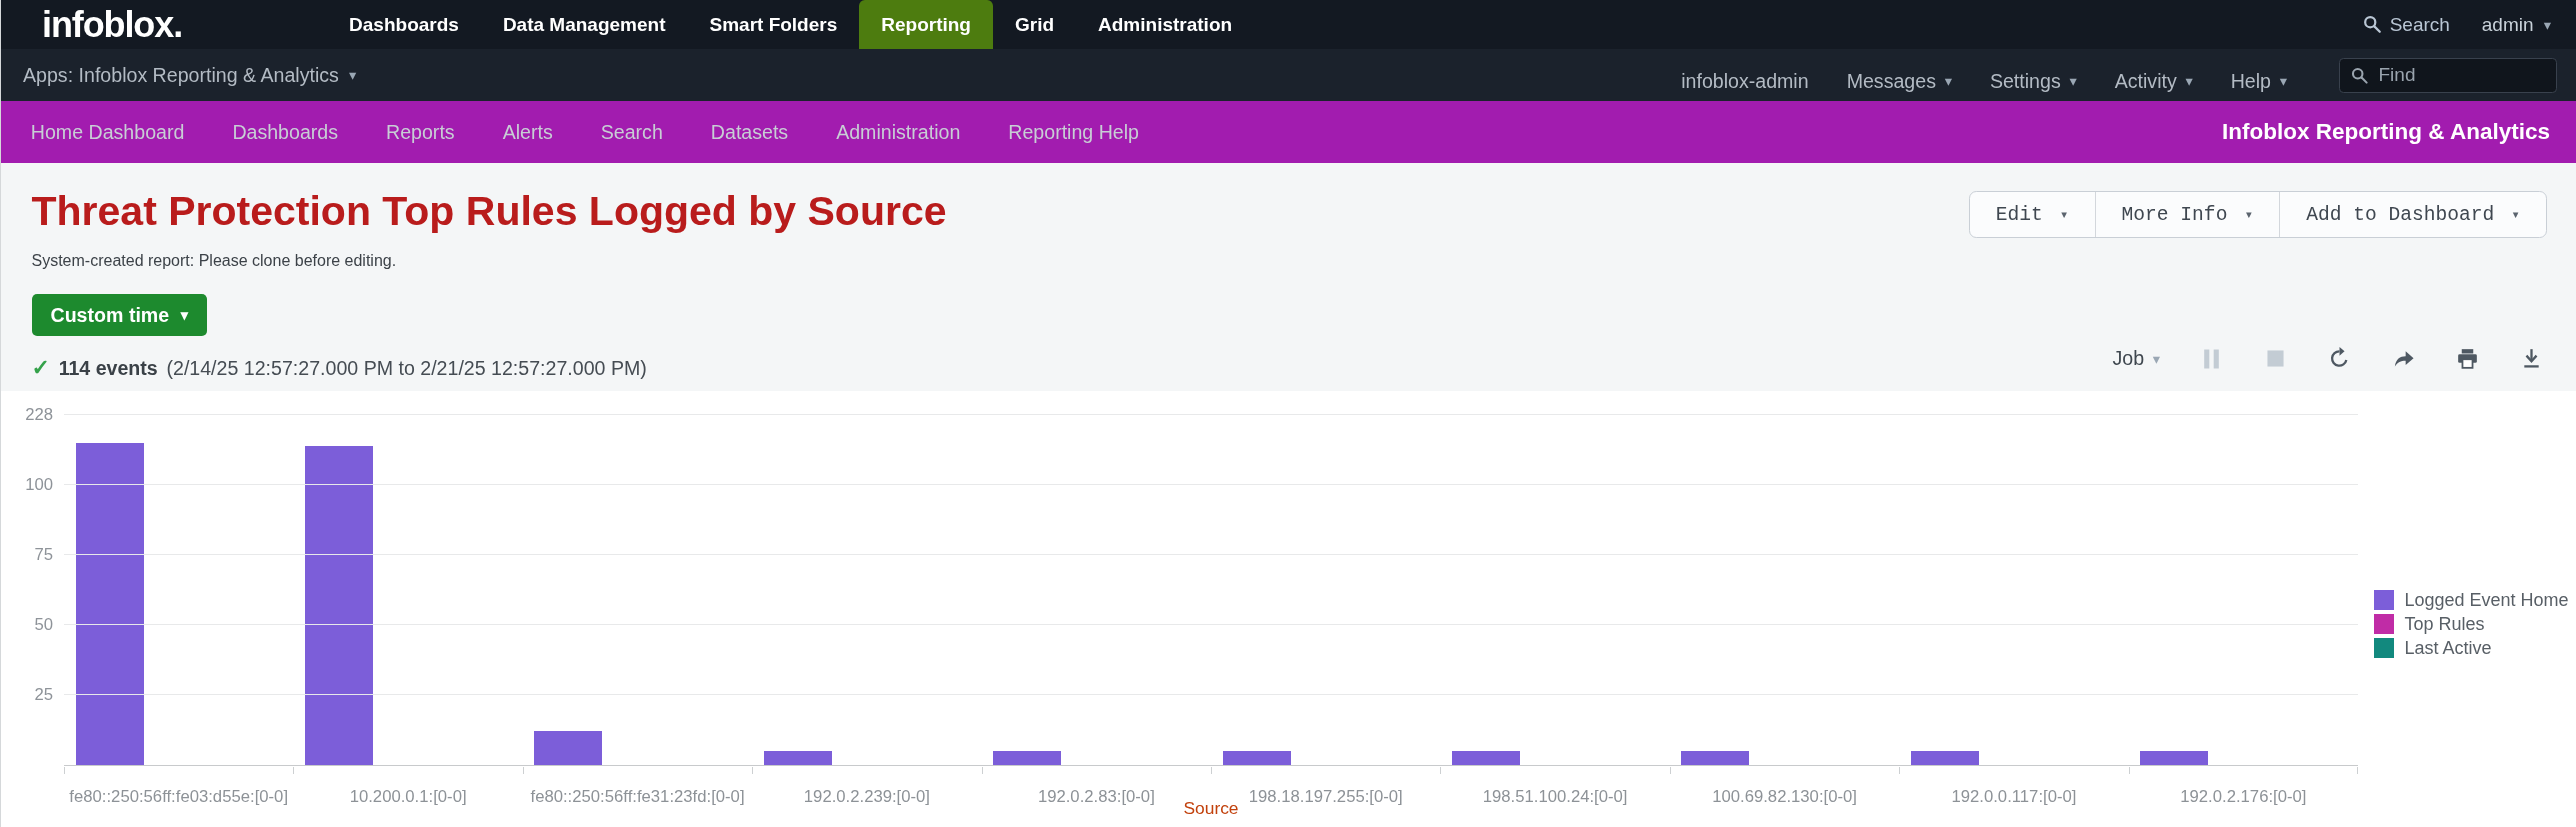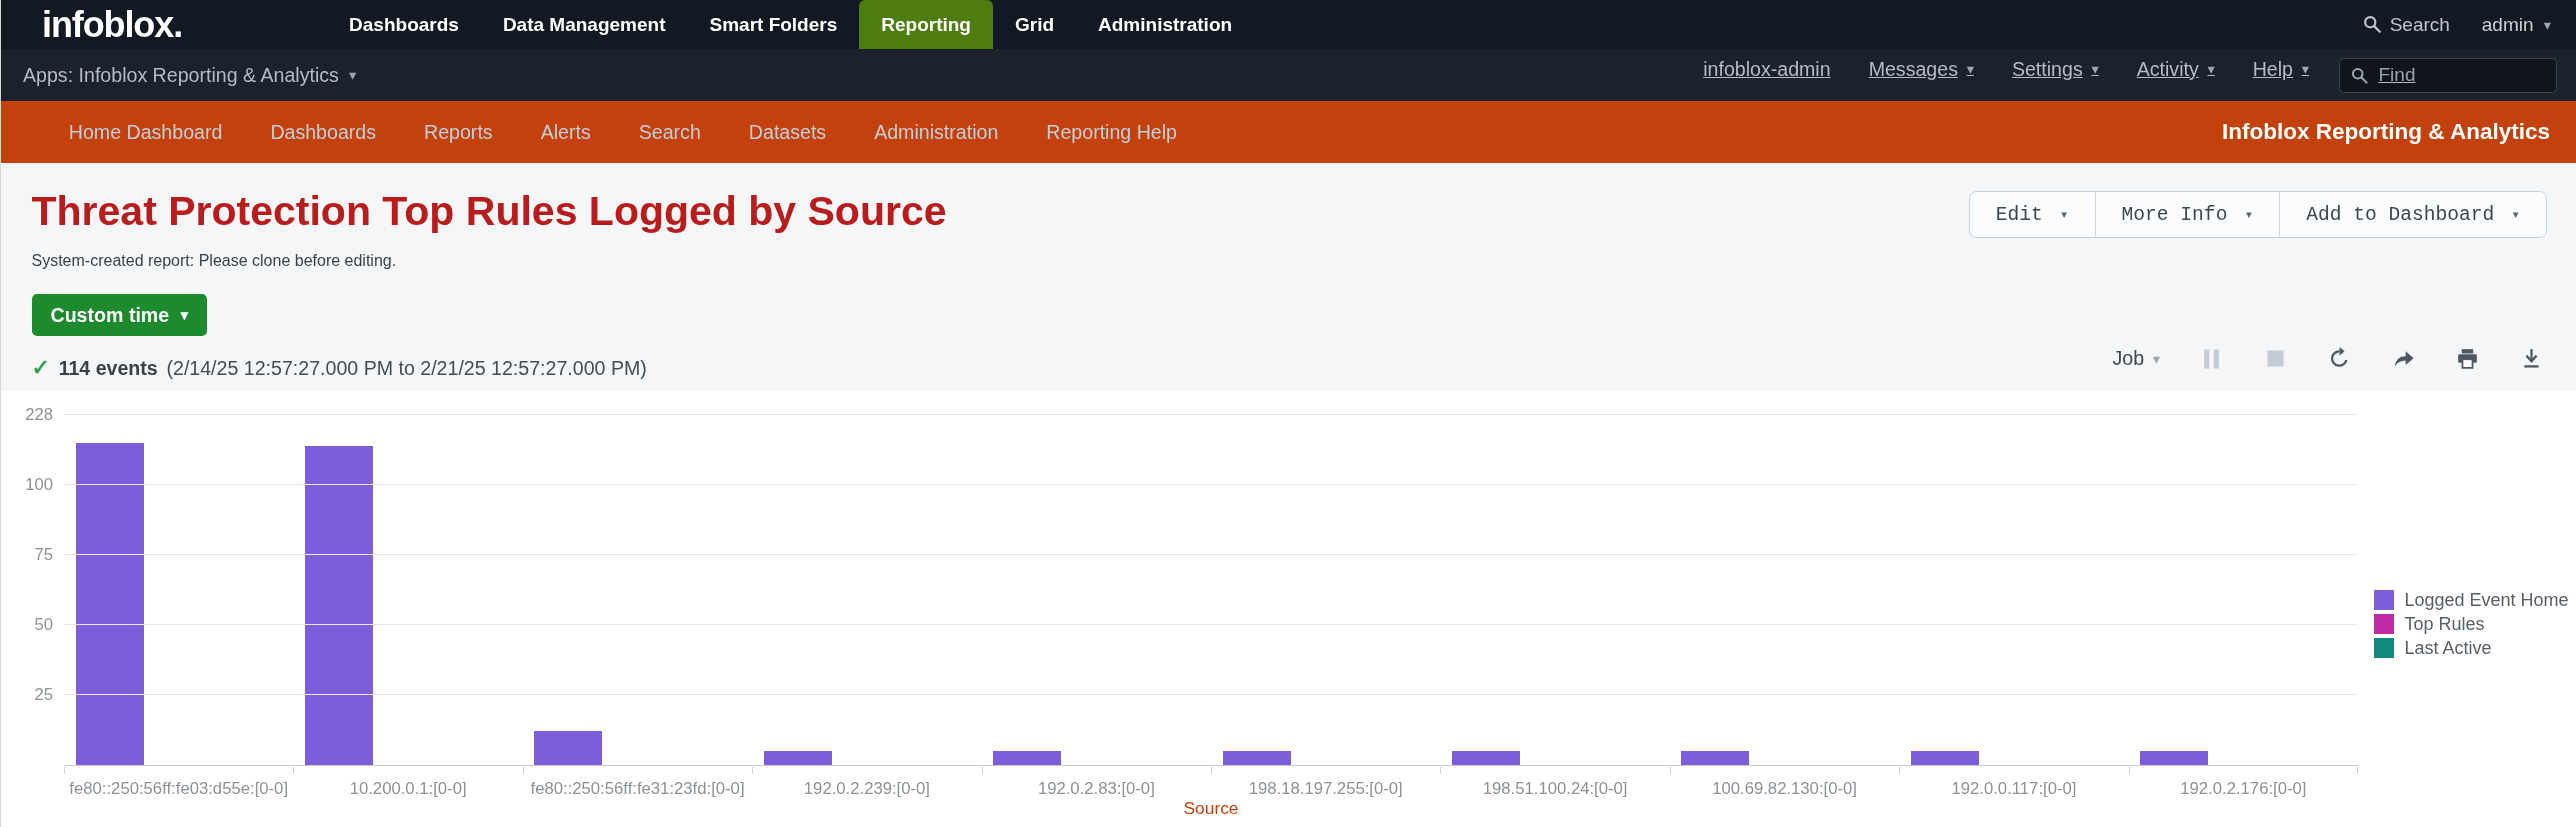--- a/index.html
+++ b/index.html
@@ -15,28 +15,28 @@
   .tb-item.active { background:#4d7c0f; border-radius:5.8px 5.8px 0 0; }
   .tb-right { margin-left:auto; display:flex; align-items:center; gap:11.6px; margin-right:25px; }
   .tb-search { display:flex; align-items:center; gap:7.3px; color:#b9c6d4; font-size:19px; cursor:pointer; }
   .tb-user { display:flex; align-items:center; gap:10.2px; color:#c9d2da; font-size:19px; margin-left:20.3px; cursor:pointer; }
   .caret { font-size:14.5px; color:#9aa7b4; }
   .tb-item .caret, .time-button .caret { color:inherit; }
 
   
   .appbar { height:52px; background:#1b222c; display:flex; align-items:center; color:#b3bbc4; font-size:19.6px; }
   .apps-label { margin-left:22px; display:flex; align-items:center; gap:10.2px; cursor:pointer; }
-  .ab-right { margin-left:auto; display:flex; align-items:flex-start; gap:30px; margin-right:19px;text-decoration:underline; }
+  .ab-right { margin-left:auto; display:flex; align-items:flex-end; gap:52px; margin-right:19px; }
   .ab-item { display:flex; align-items:center; gap:8.7px; cursor:pointer; }
   .find-box { width:218px; height:35px; background:#10151c; border:0.7px solid #39414d; border-radius:4.4px; display:flex; align-items:center; padding:0 10.2px; gap:7.3px; }
   .find-box input { background:transparent; border:none; outline:none; color:#cdd4db; font-size:19px; width:100%; font-family:"Liberation Sans",sans-serif; }
   .find-box input::placeholder { color:#9aa4ae; }
 
   
-  .navbar { height:62px; background:#c2410c; display:flex; align-items:center; color:#c8ced5; font-size:19.6px;padding-left:38px; }
+  .navbar { height:62px; background:#a21caf; display:flex; align-items:center; color:#c8ced5; font-size:19.6px; }
   .nb-item { padding:0 24px; cursor:pointer; }
   .nb-item:first-child { margin-left:5.8px; }
   .nb-title { margin-left:auto; margin-right:26px; color:#ffffff; font-size:22.5px; font-weight:bold; }
 
   
   .title-section { position:relative; height:228px; background:#f4f6f7; }
   .report-title { position:absolute; left:30.5px; top:25px; font-size:41px; font-weight:bold; color:#b91c1c; margin:0; }
   .report-subtitle { position:absolute; left:30.5px; top:89px; font-size:16px; color:#3c4248; }
   .action-group { position:absolute; right:29px; top:28px; display:flex; background:#fbfcfd; border:0.7px solid #c9cfd6; border-radius:7.3px; overflow:hidden; }
   .action-btn { display:flex; align-items:center; gap:17px; height:45px; padding:0 26px; font-size:19.6px; color:#3f4750; background:transparent; border:none; border-left:0.7px solid #d3d7dc; cursor:pointer; font-family:Liberation Mono, monospace; }
@@ -53,21 +53,21 @@
 
   
   .chart-section { position:relative; height:436px; background:#ffffff; }
   .plot { position:absolute; left:63px; top:24px; width:2294px; height:351px; border-bottom:0.7px solid #c8cacc; }
   .gridline { position:absolute; left:0; right:0; height:0.7px; background:#e8e9ea; }
   .ylabel { position:absolute; left:-62px; width:51px; text-align:right; font-size:16.7px; color:#8e9399; transform:translateY(50%); }
   .bars-row { position:absolute; left:0; top:0; width:100%; height:100%; display:flex; }
   .slot { flex:1; position:relative; height:100%; }
   .bar { position:absolute; bottom:0; width:68px; }
   .xlabels { position:absolute; left:63px; top:376px; width:2294px; display:flex; }
-  .xlab { flex:1; text-align:center; font-size:16.7px; color:#8d9297; padding-top:12px; position:relative; }
+  .xlab { flex:1; text-align:center; font-size:16.7px; color:#8d9297; padding-top:20px; position:relative; }
   .xlab::before { content:''; position:absolute; left:0; top:0; width:0.7px; height:7.3px; background:#cdd0d2; }
   .xlabels::after { content:''; position:absolute; right:0; top:0; width:0.7px; height:7.3px; background:#cdd0d2; }
   .xaxis-title { position:absolute; left:63px; top:407px; width:2294px; text-align:center; font-size:17.4px; color:#c2410c; }
   .legend { position:absolute; left:2373px; top:197px; }
   .legend-row { display:flex; align-items:center; gap:10.2px; height:24px; cursor:pointer; }
   .swatch { width:20.3px; height:20.3px; flex:0 0 20.3px; }
   .legend-label { font-size:18px; color:#585f66; white-space:nowrap; }
 
   svg { display:block; }
 </style>

